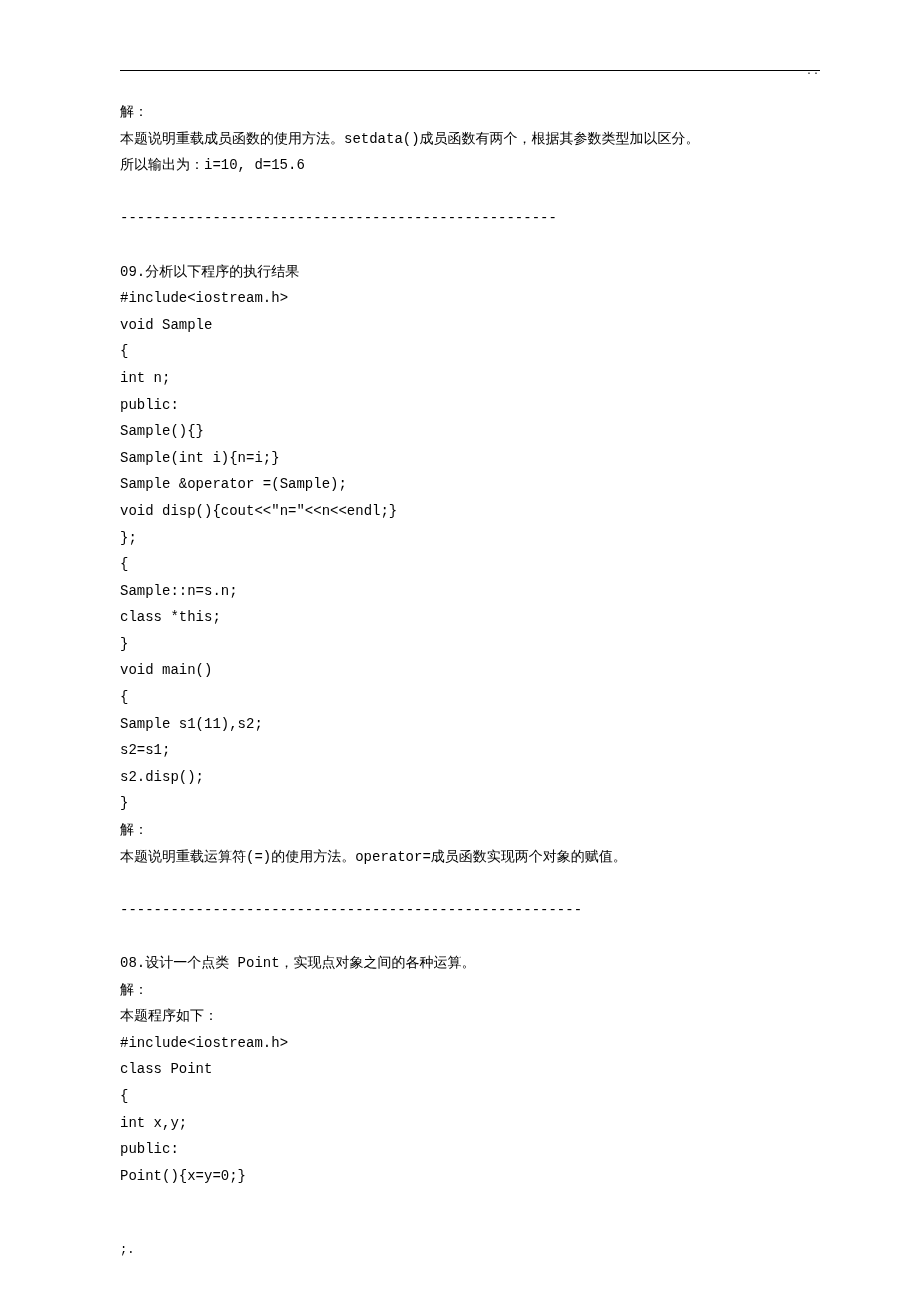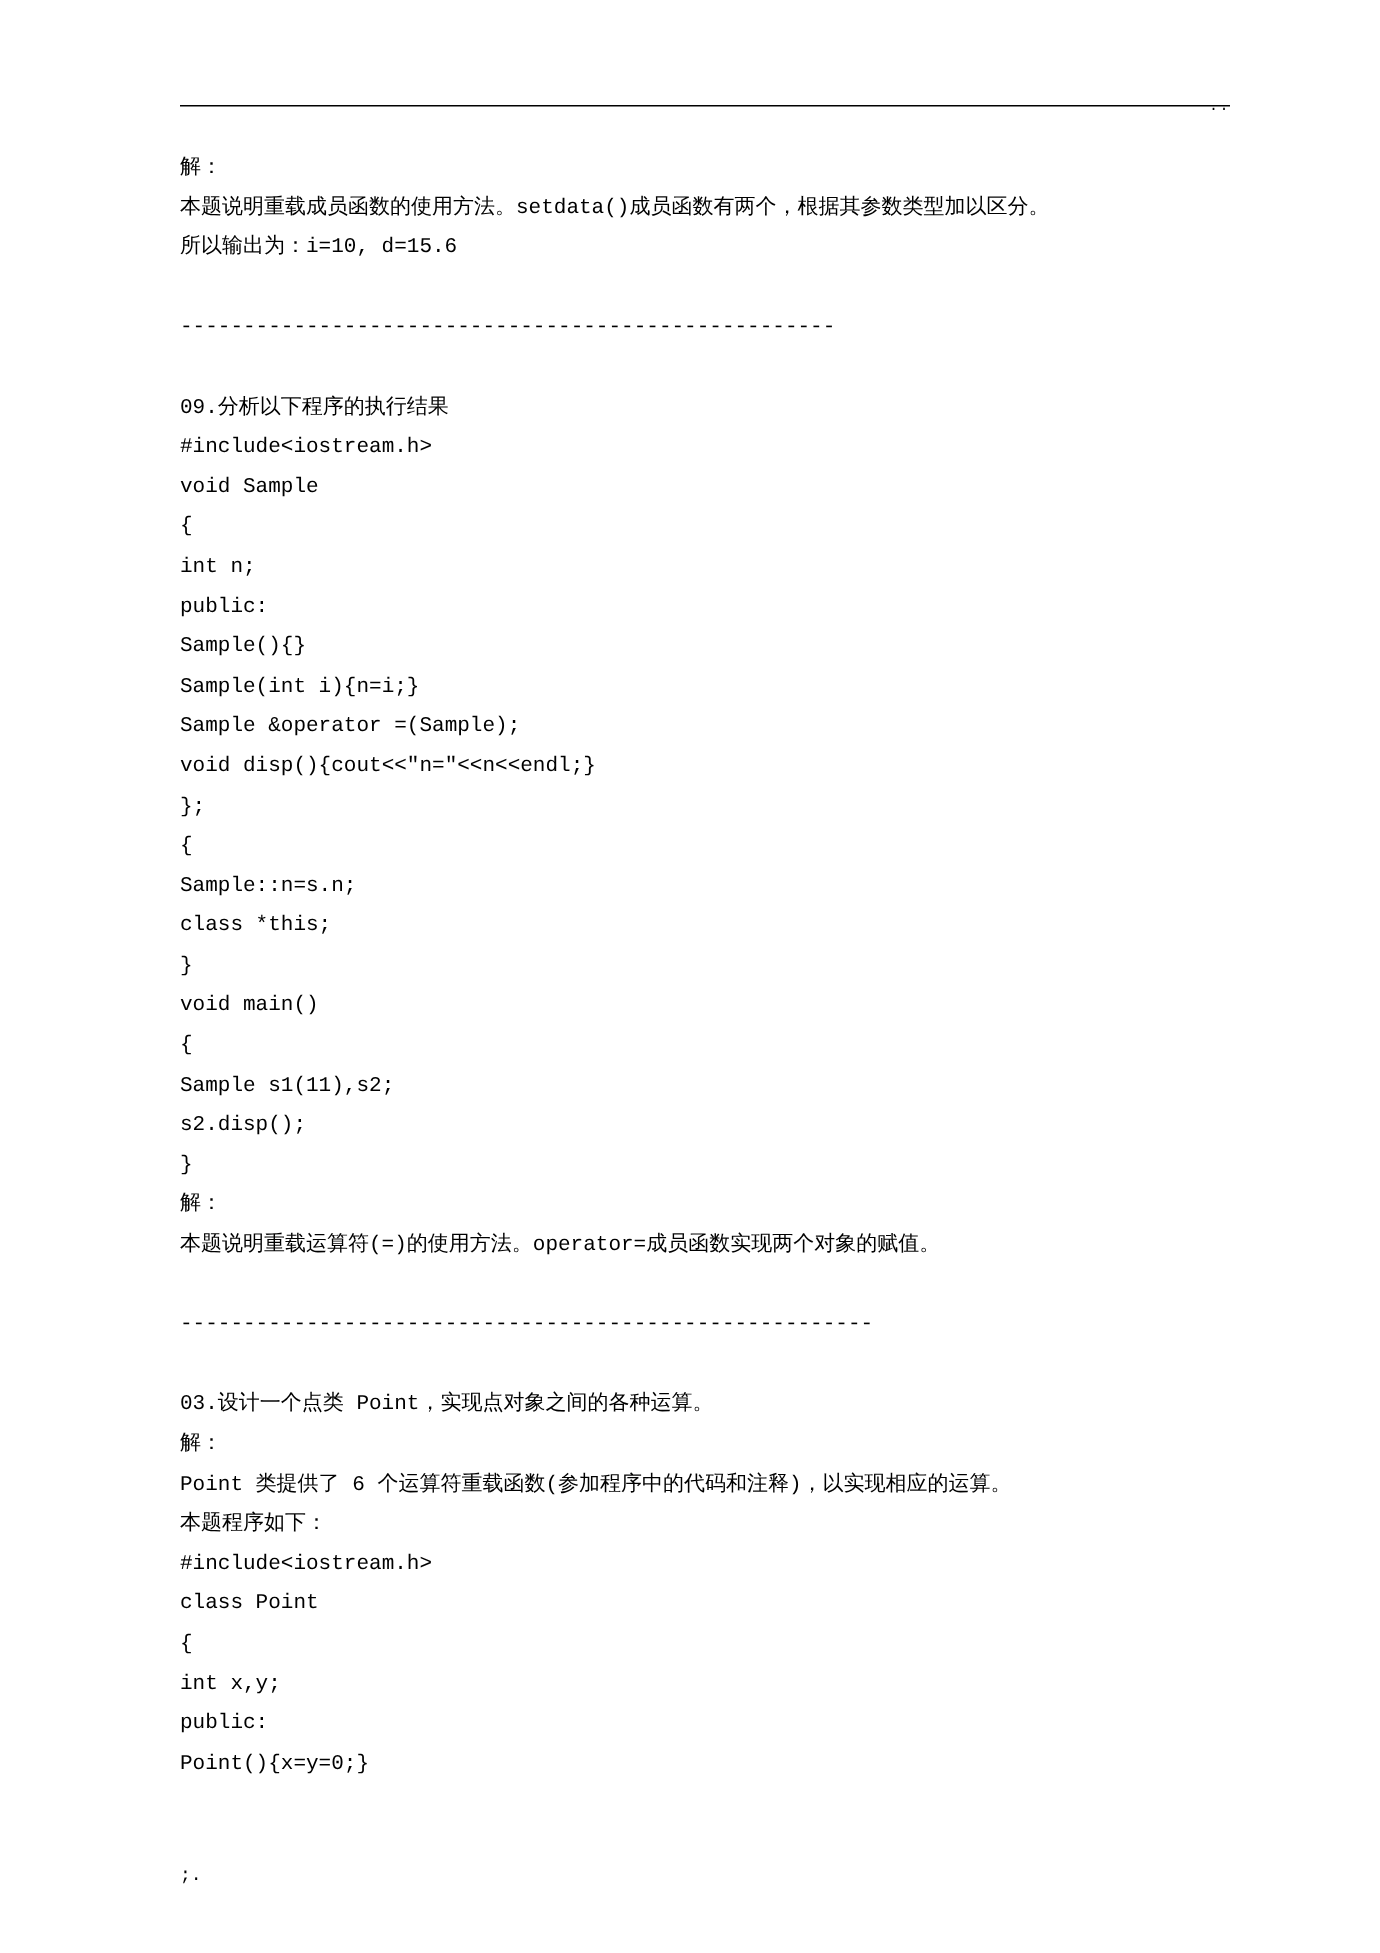--- a/index.html
+++ b/index.html
@@ -69,30 +69,30 @@
       <p>Sample &amp;operator =(Sample);</p>
       <p>void disp(){cout&lt;&lt;"n="&lt;&lt;n&lt;&lt;endl;}</p>
       <p>};</p>
       <p>{</p>
       <p>Sample::n=s.n;</p>
       <p>class *this;</p>
       <p>}</p>
       <p>void main()</p>
       <p>{</p>
       <p>Sample s1(11),s2;</p>
+      <p>s2=s1;</p>
       <p>s2.disp();</p>
       <p>}</p>
       <p>解：</p>
       <p>本题说明重载运算符(=)的使用方法。operator=成员函数实现两个对象的赋值。</p>
       <div class="blank"></div>
       <p>-------------------------------------------------------</p>
       <div class="blank"></div>
-      <p>03.设计一个点类 Point，实现点对象之间的各种运算。</p>
+      <p>08.设计一个点类 Point，实现点对象之间的各种运算。</p>
       <p>解：</p>
-      <p>Point 类提供了 6 个运算符重载函数(参加程序中的代码和注释)，以实现相应的运算。</p>
       <p>本题程序如下：</p>
       <p>#include&lt;iostream.h&gt;</p>
       <p>class Point</p>
       <p>{</p>
       <p>int x,y;</p>
       <p>public:</p>
       <p>Point(){x=y=0;}</p>
     </div>
   <div class="footer-mark">;.</div>
 </div>

